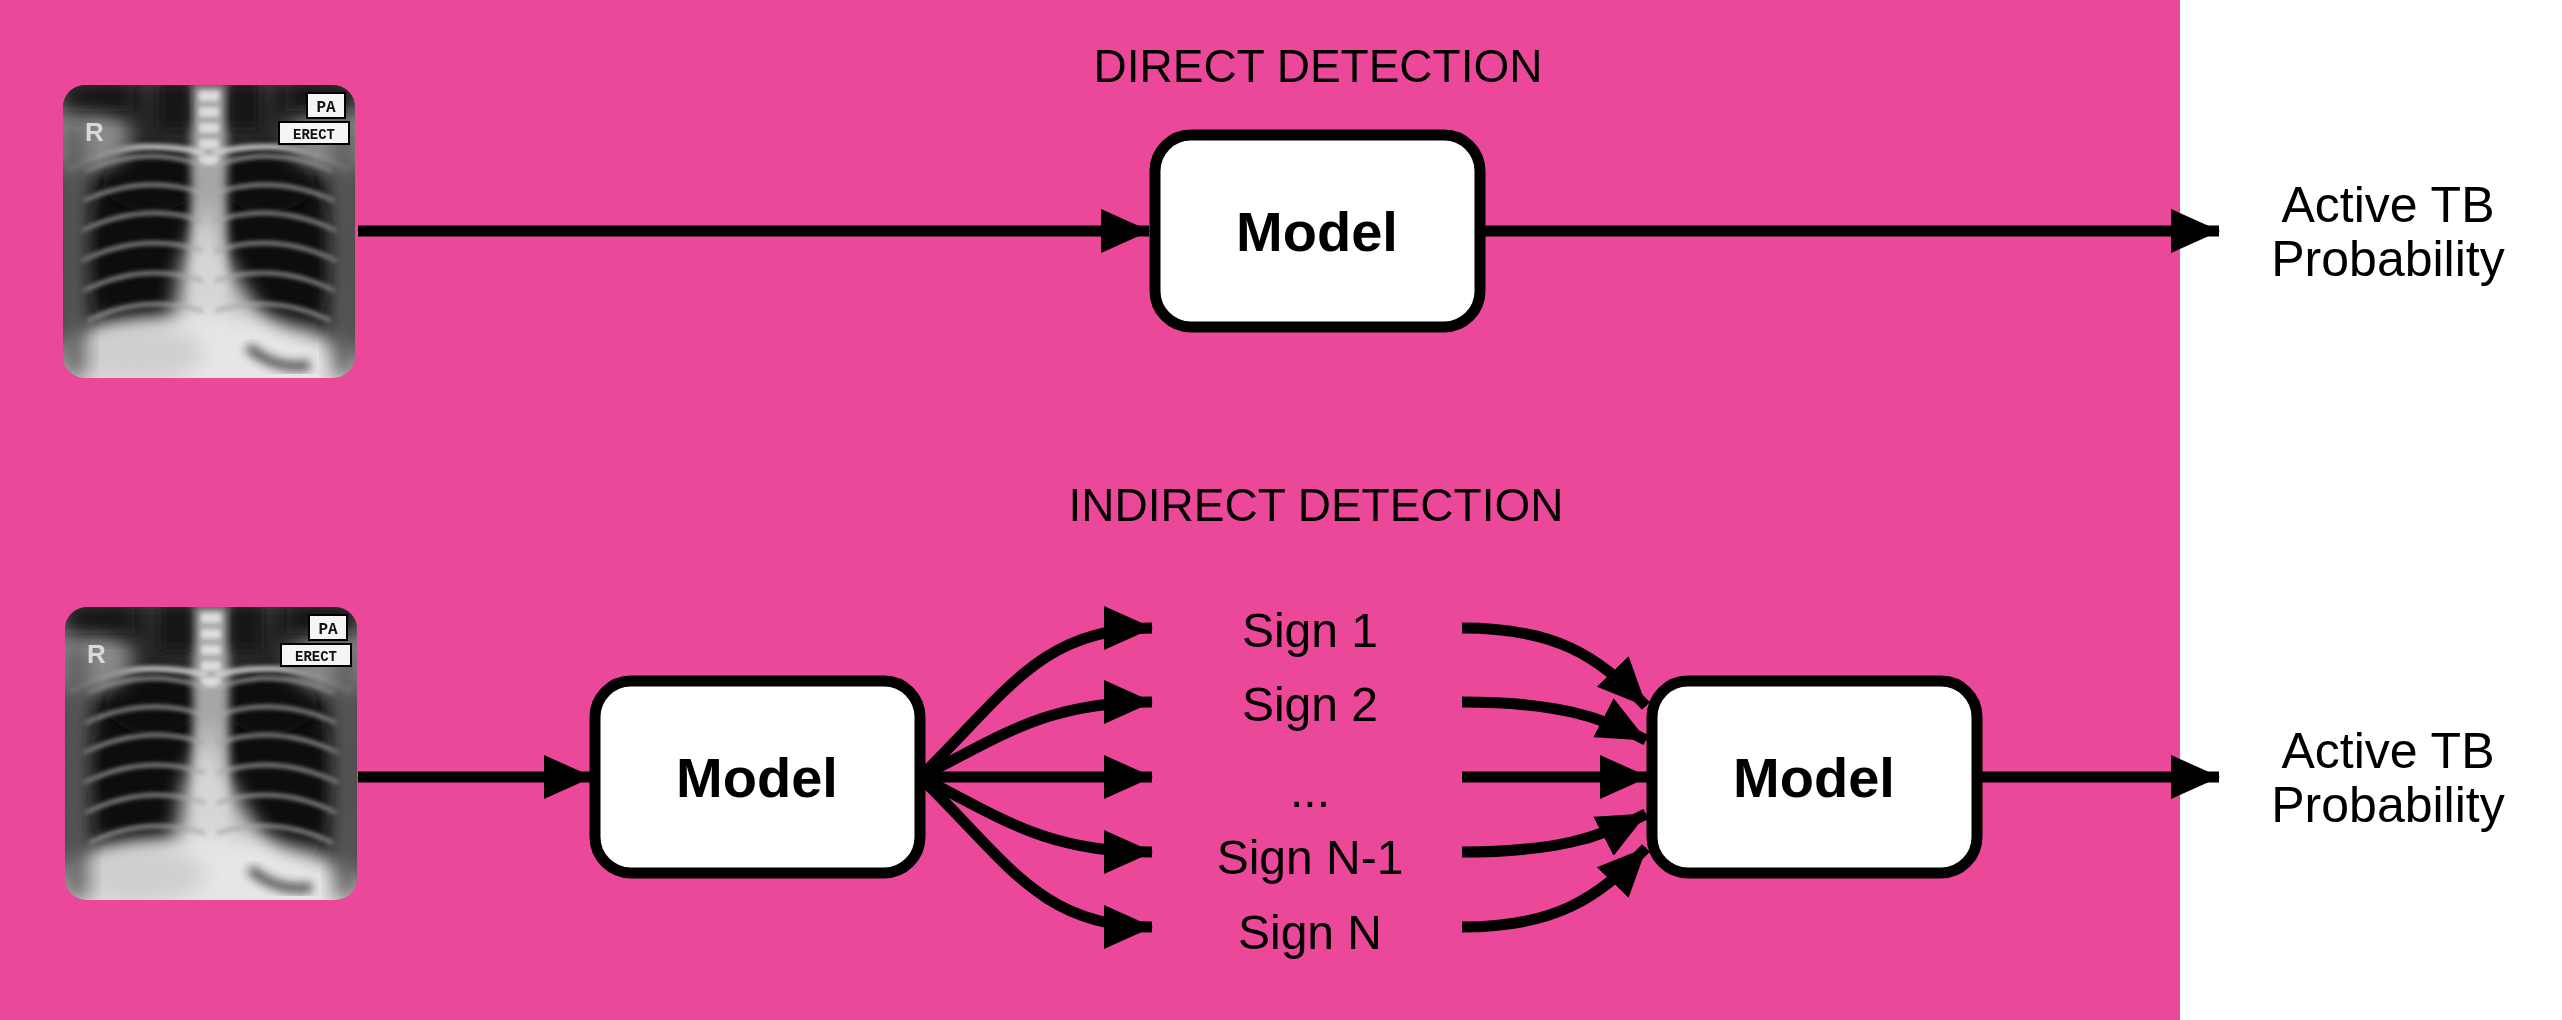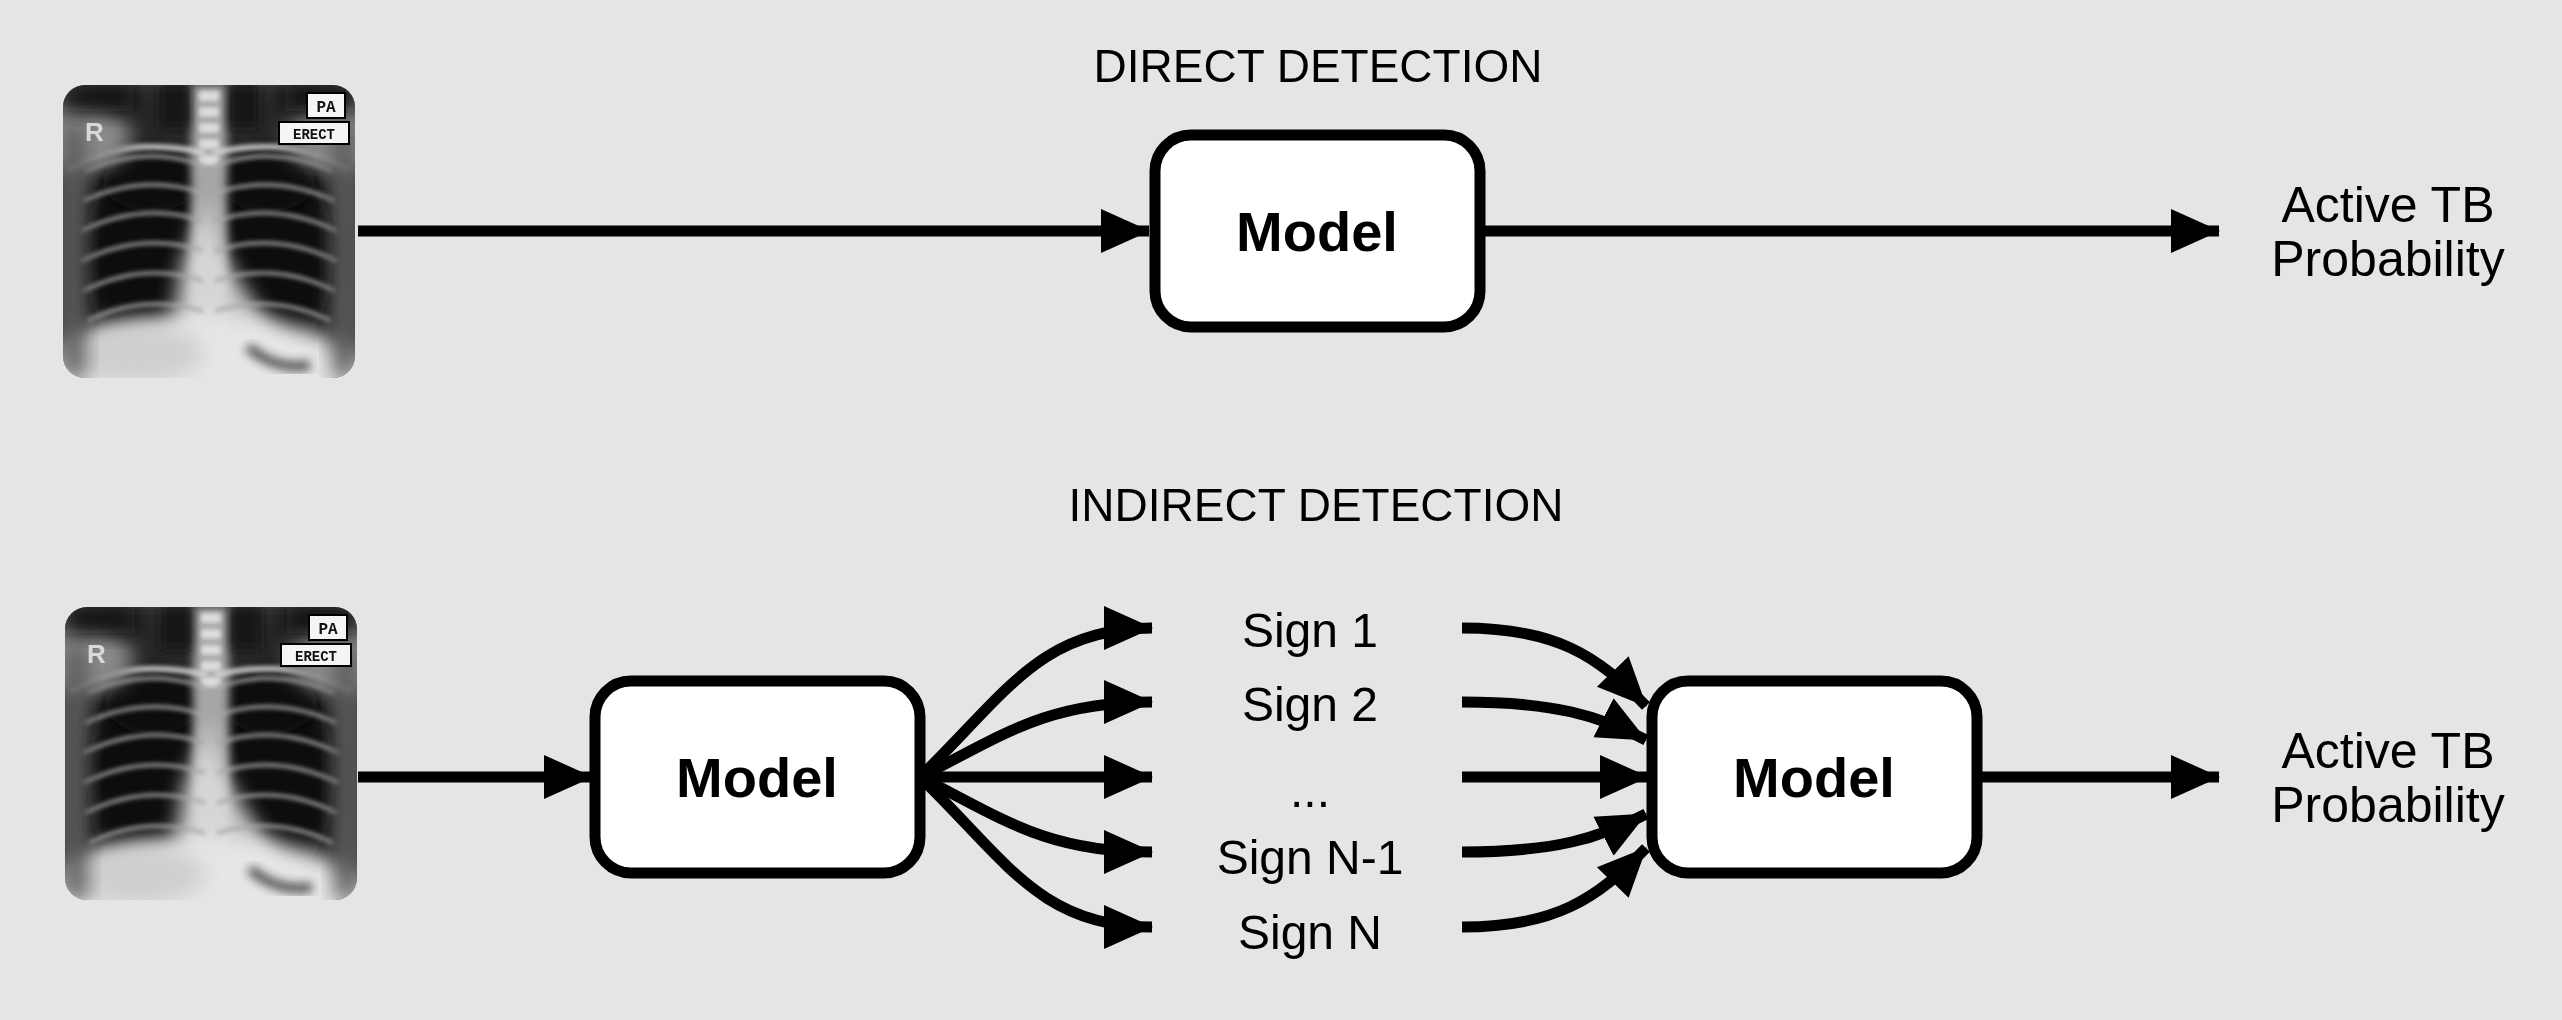--- a/index.html
+++ b/index.html
@@ -1,16 +1,16 @@
 <!DOCTYPE html>
 <html><head>
 <meta charset="utf-8">
 <style>
   html, body { margin: 0; padding: 0; background: #ffffff; }
-  .canvas { position: relative; width: 2562px; height: 1020px; background: #e5e5e5; }
+  .canvas { position: relative; width: 2180px; height: 1020px; background: #ec4899; }
   svg { display: block; }
   text { font-family: "Liberation Sans", sans-serif; fill: #000000; }
   .title-text   { font-size: 46px; }
   .sign-text    { font-size: 48px; }
   .output-text  { font-size: 50px; }
   .model-text   { font-size: 56px; font-weight: bold; }
   .flow { stroke: #000000; stroke-width: 11; fill: none; }
   .flow-arrow { marker-end: url(#ah); }
   .model-box { fill: #ffffff; stroke: #000000; stroke-width: 11; }
   .xray-marker-r { font-family: "Liberation Sans", sans-serif; font-weight: bold; font-size: 26px; fill: #d9d9d9; }

